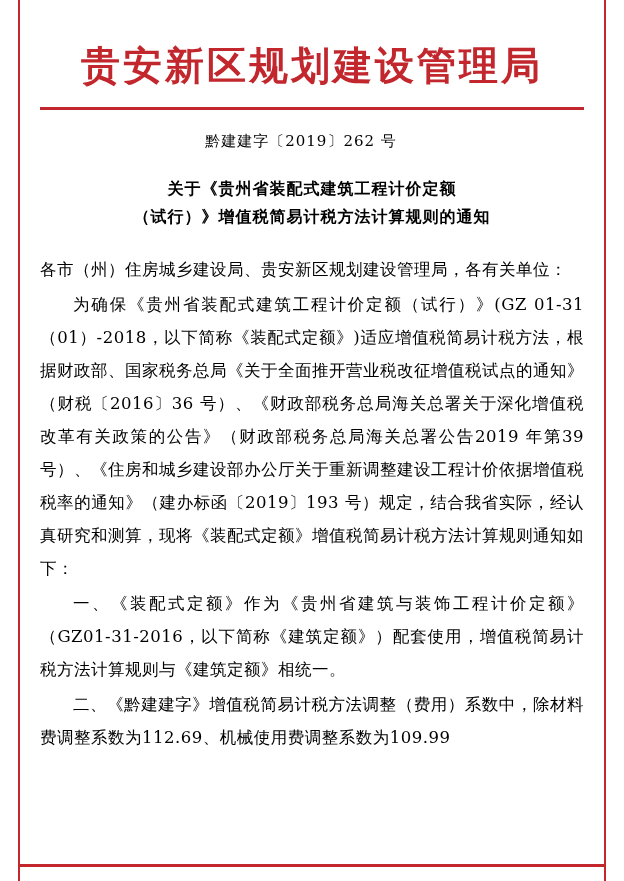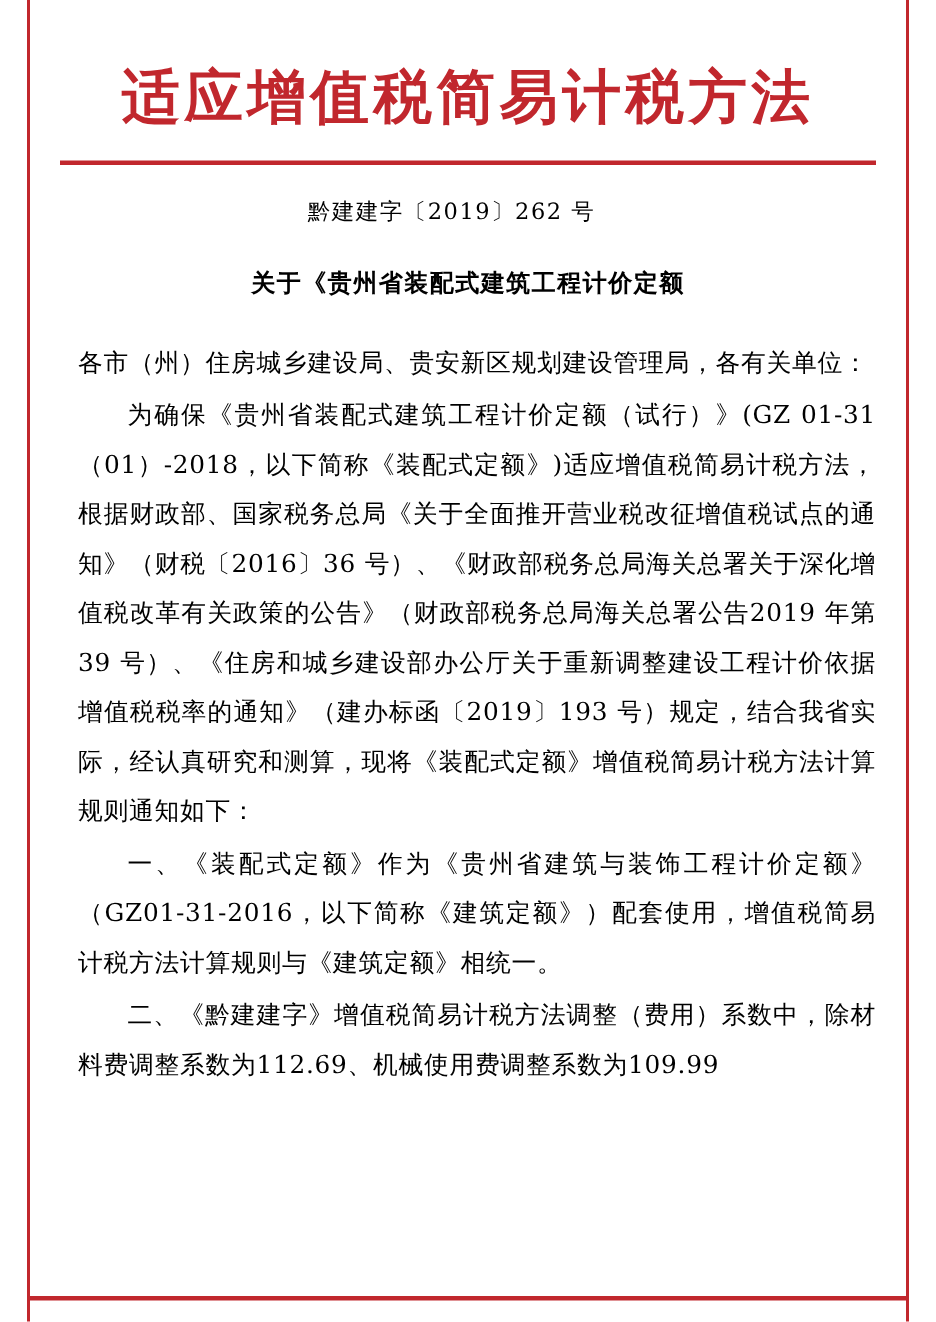--- a/index.html
+++ b/index.html
@@ -87,21 +87,21 @@
   
   .body-text {
     margin-top: 22px;
     font-size: 16.5px;
     line-height: 2.0;
     text-align: justify;
     text-justify: inter-ideograph;
     letter-spacing: 0.5px;
   }
   .body-text p {
-    margin: 0 0 2px 12px;
+    margin: 0 0 2px 0;
   }
   .body-text p.indent {
     text-indent: 2em;
   }
 
   
   .bottom-rule {
     position: absolute;
     left: 18px;
     right: 18px;
@@ -114,29 +114,30 @@
 <body>
 
 <div class="page">
 
   <div class="side-rule left"></div>
   <div class="side-rule right"></div>
 
   <div class="content">
 
     <div class="masthead">
-      <div class="masthead-title">适应增值税简易计税方法</div>
+      <div class="masthead-title">贵安新区规划建设管理局</div>
     </div>
 
     <div class="masthead-rule"></div>
 
     <div class="doc-number">黔建建字〔2019〕262 号</div>
 
     <div class="doc-title">
       <span class="line">关于《贵州省装配式建筑工程计价定额</span>
+      <span class="line">（试行）》增值税简易计税方法计算规则的通知</span>
     </div>
 
     <div class="body-text">
       <p>各市（州）住房城乡建设局、贵安新区规划建设管理局，各有关单位：</p>
       <p class="indent">为确保《贵州省装配式建筑工程计价定额（试行）》(GZ 01-31（01）-2018，以下简称《装配式定额》)适应增值税简易计税方法，根据财政部、国家税务总局《关于全面推开营业税改征增值税试点的通知》（财税〔2016〕36 号）、《财政部税务总局海关总署关于深化增值税改革有关政策的公告》（财政部税务总局海关总署公告2019 年第39 号）、《住房和城乡建设部办公厅关于重新调整建设工程计价依据增值税税率的通知》（建办标函〔2019〕193 号）规定，结合我省实际，经认真研究和测算，现将《装配式定额》增值税简易计税方法计算规则通知如下：</p>
       <p class="indent">一、《装配式定额》作为《贵州省建筑与装饰工程计价定额》（GZ01-31-2016，以下简称《建筑定额》）配套使用，增值税简易计税方法计算规则与《建筑定额》相统一。</p>
       <p class="indent">二、《黔建建字》增值税简易计税方法调整（费用）系数中，除材料费调整系数为112.69、机械使用费调整系数为109.99</p>
     </div>
 
   </div>

